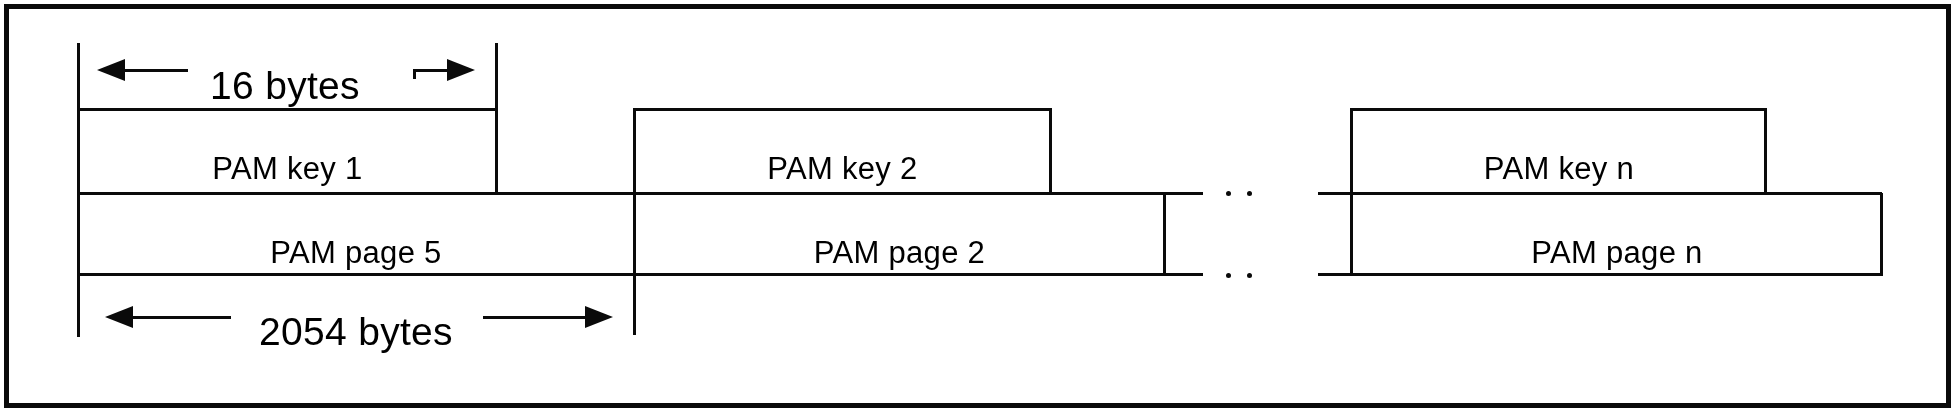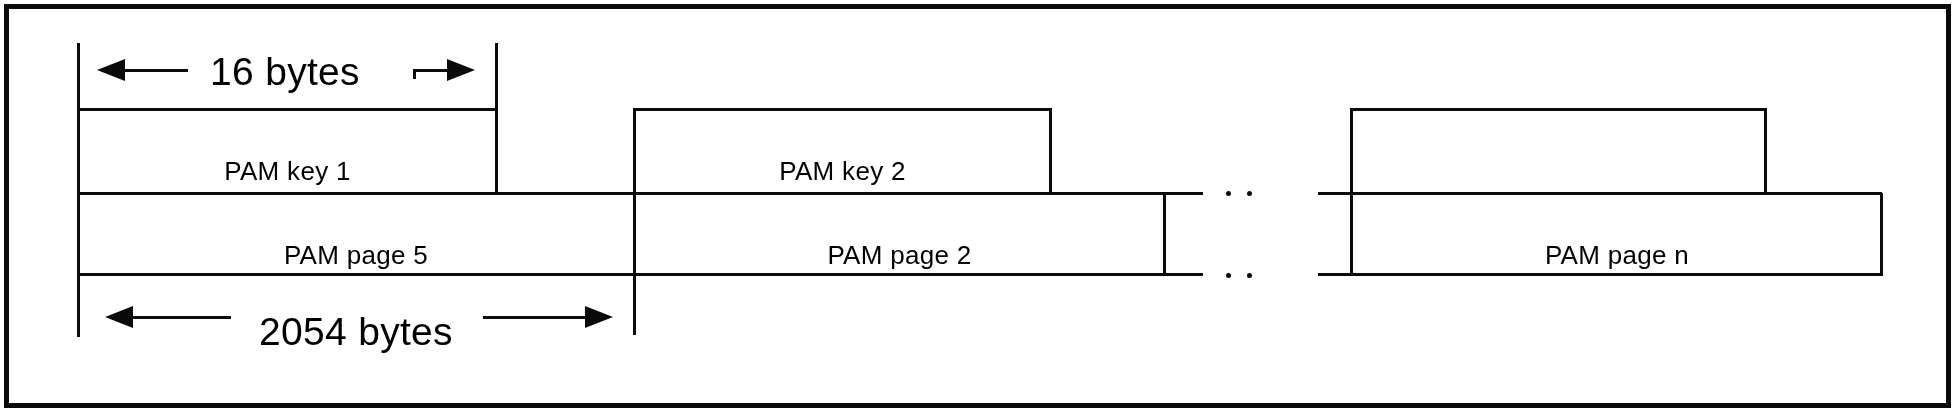--- a/index.html
+++ b/index.html
@@ -12,21 +12,21 @@
   }
   .abs{position:absolute;}
   .line{position:absolute;background:#0a0a0a;}
   .figure-border{
     position:absolute;left:4px;top:4px;width:1947px;height:404px;
     box-sizing:border-box;border:5px solid #0a0a0a;background:transparent;
   }
   .box-label{
     position:absolute;display:flex;align-items:flex-end;justify-content:center;
     padding-bottom:9px;box-sizing:border-box;
-    font-size:26px;line-height:1;color:#000000;letter-spacing:0.3px;white-space:nowrap;
+    font-size:31px;line-height:1;color:#000000;letter-spacing:0.3px;white-space:nowrap;
   }
   .dim-text{
     position:absolute;font-size:39px;line-height:1;color:#000000;
     text-align:center;letter-spacing:0.3px;white-space:nowrap;
   }
   .arrowhead-left{
     position:absolute;width:0;height:0;
     border-top:11px solid transparent;border-bottom:11px solid transparent;
     border-right:28px solid #0a0a0a;
   }
@@ -67,35 +67,38 @@
   <div class="dot" style="left:1247px;top:191px;"></div>
   <div class="dot" style="left:1226px;top:273px;"></div>
   <div class="dot" style="left:1247px;top:273px;"></div>
 
   <div class="box-label" style="left:78px;top:109px;width:419px;height:84px;">
     <span>PAM key 1</span>
   </div>
   <div class="box-label" style="left:634px;top:109px;width:417px;height:84px;justify-content:center;">
     <span>PAM key 2</span>
   </div>
+  <div class="box-label" style="left:1352px;top:109px;width:414px;height:84px;">
+    <span>PAM key n</span>
+  </div>
 
   <div class="box-label" style="left:78px;top:193px;width:556px;height:82px;padding-bottom:7px;">
     <span>PAM page 5</span>
   </div>
   <div class="box-label" style="left:634px;top:193px;width:531px;height:82px;padding-bottom:7px;">
     <span>PAM page 2</span>
   </div>
   <div class="box-label" style="left:1352px;top:193px;width:530px;height:82px;padding-bottom:7px;align-items:flex-end;">
     <span>PAM page n</span>
   </div>
 
   <div class="abs" style="left:0;top:0;">
     <div class="arrowhead-left" style="left:97px;top:59px;"></div>
     <div class="line" style="left:123px;top:69px;width:65px;height:3px;"></div>
-    <div class="dim-text" style="left:78px;top:52px;width:414px;">16 bytes</div>
+    <div class="dim-text" style="left:78px;top:66px;width:414px;">16 bytes</div>
     <div class="line" style="left:413px;top:69px;width:3px;height:10px;"></div>
     <div class="line" style="left:413px;top:69px;width:42px;height:3px;"></div>
     <div class="arrowhead-right" style="left:447px;top:59px;"></div>
   </div>
 
   <div class="abs" style="left:0;top:0;">
     <div class="arrowhead-left" style="left:105px;top:306px;"></div>
     <div class="line" style="left:131px;top:316px;width:100px;height:3px;"></div>
     <div class="dim-text" style="left:78px;top:312px;width:556px;">2054 bytes</div>
     <div class="line" style="left:483px;top:316px;width:104px;height:3px;"></div>

